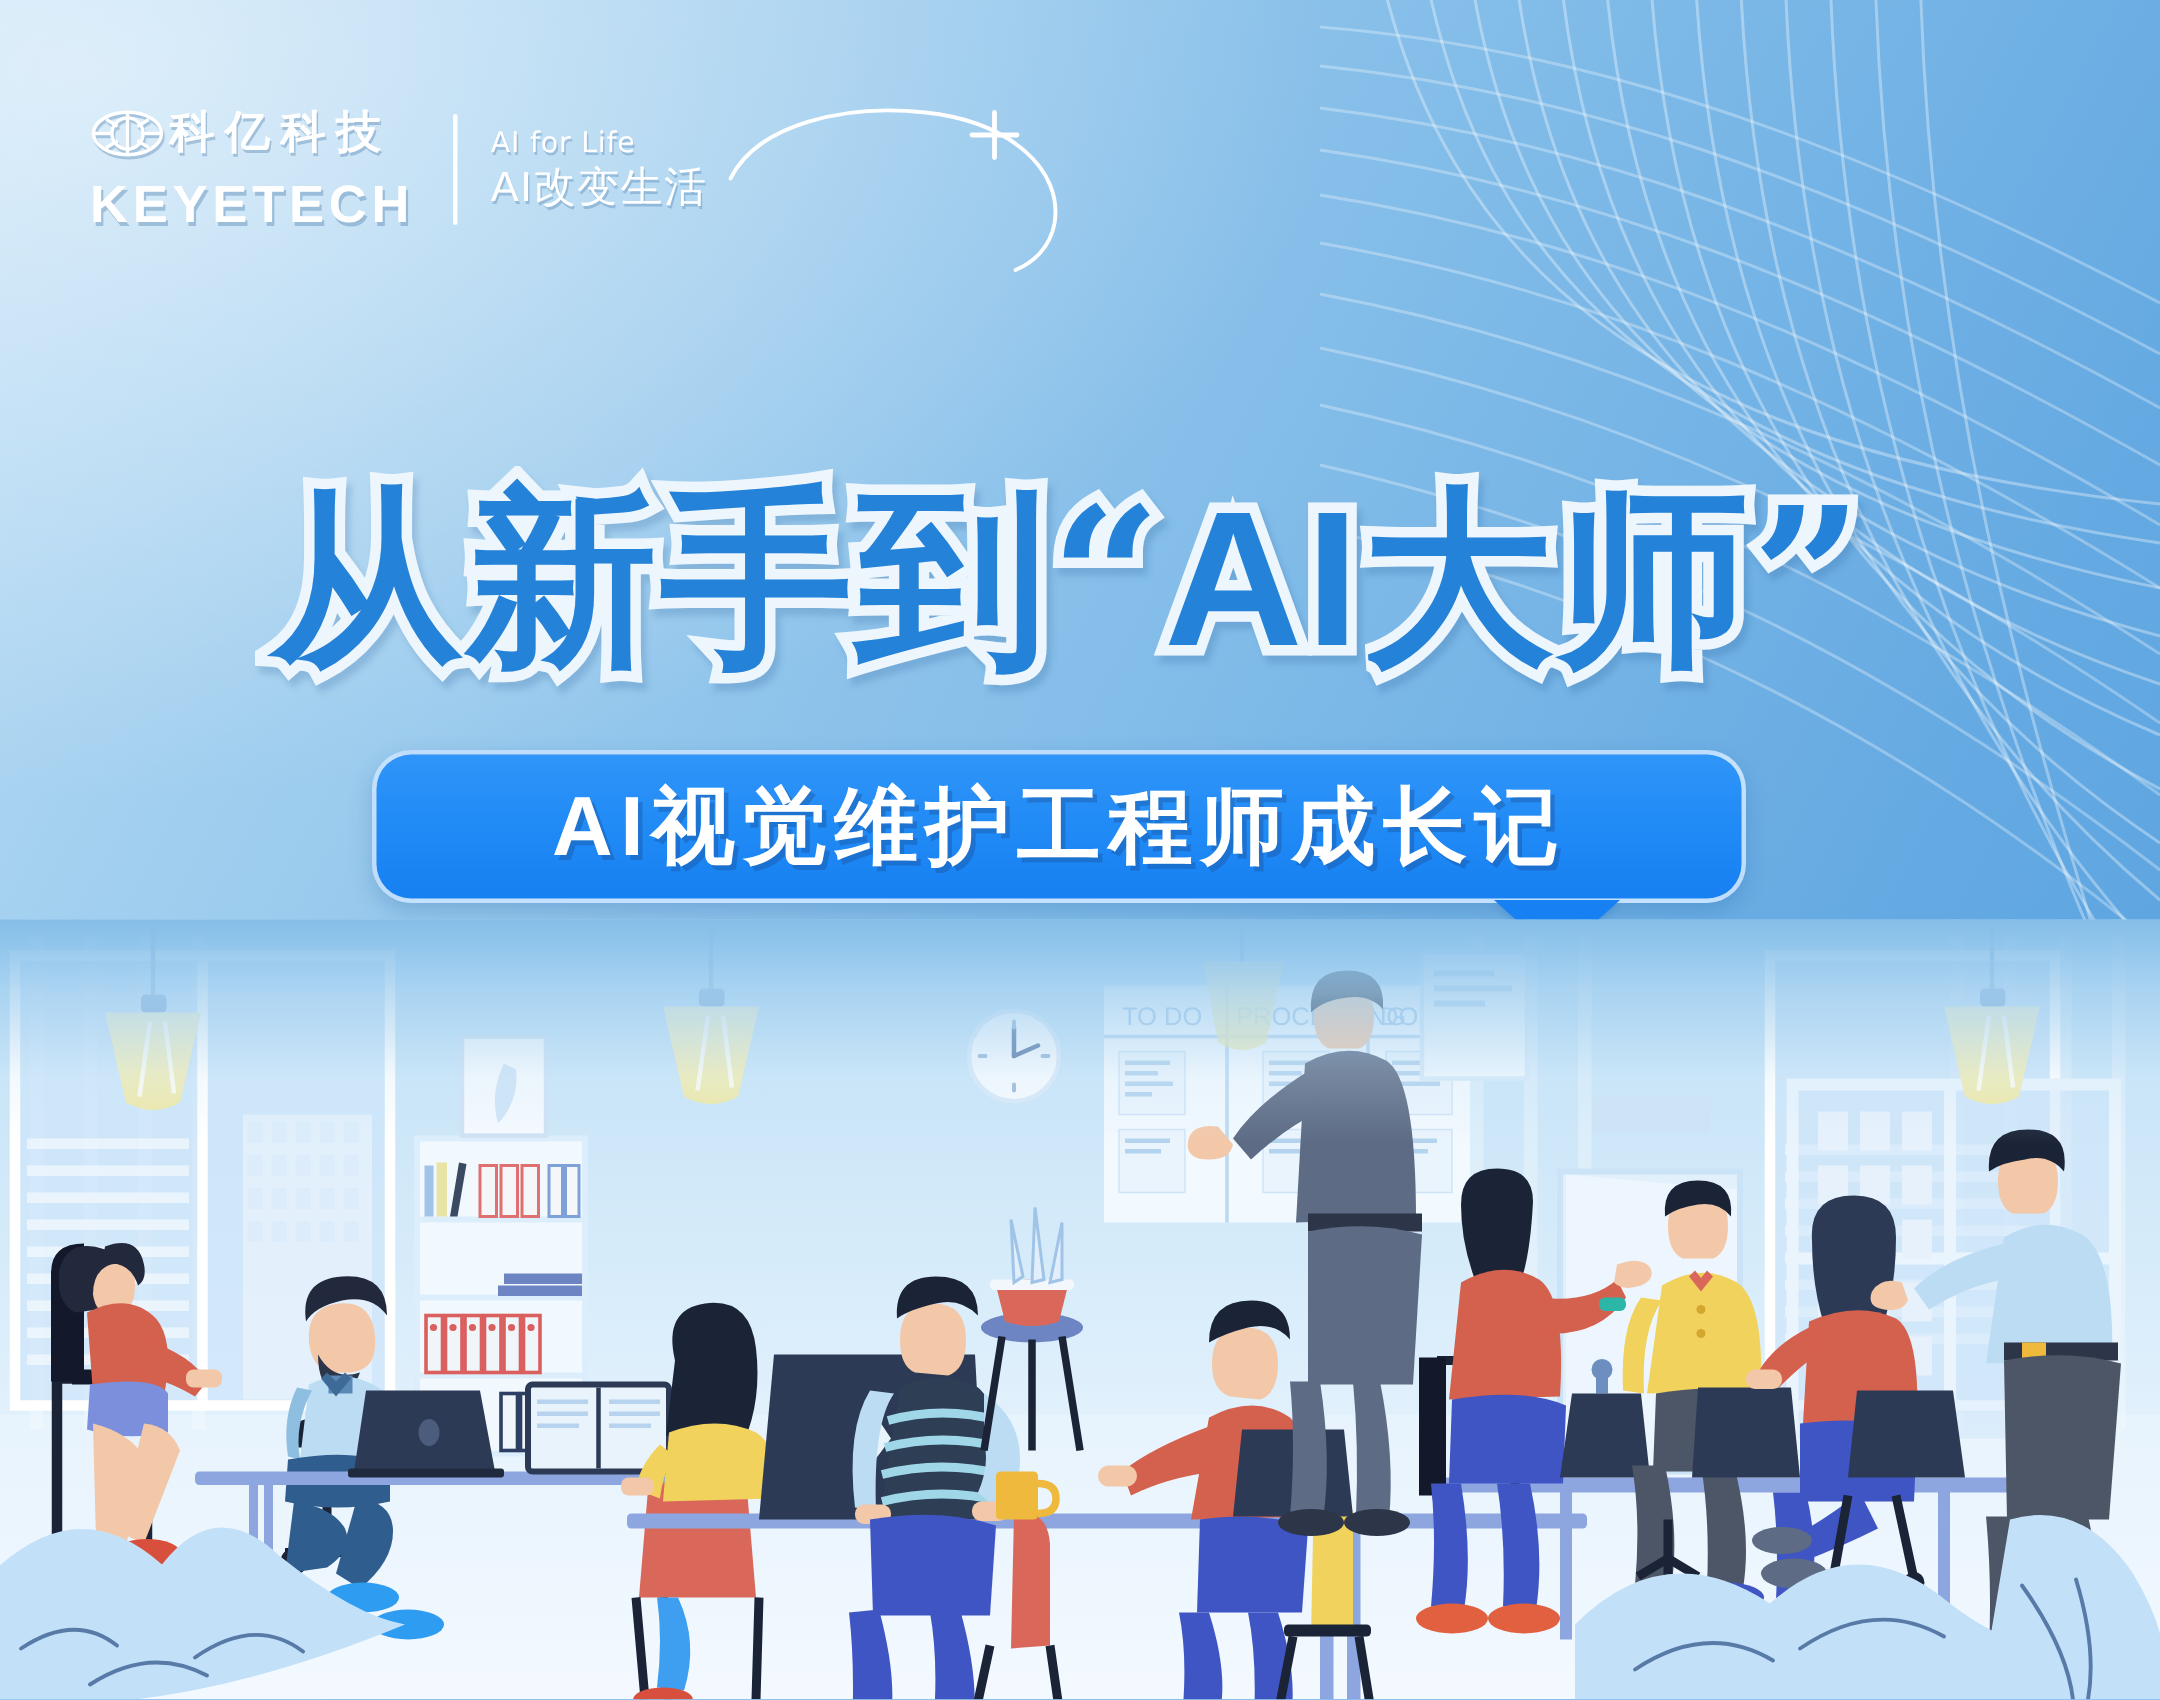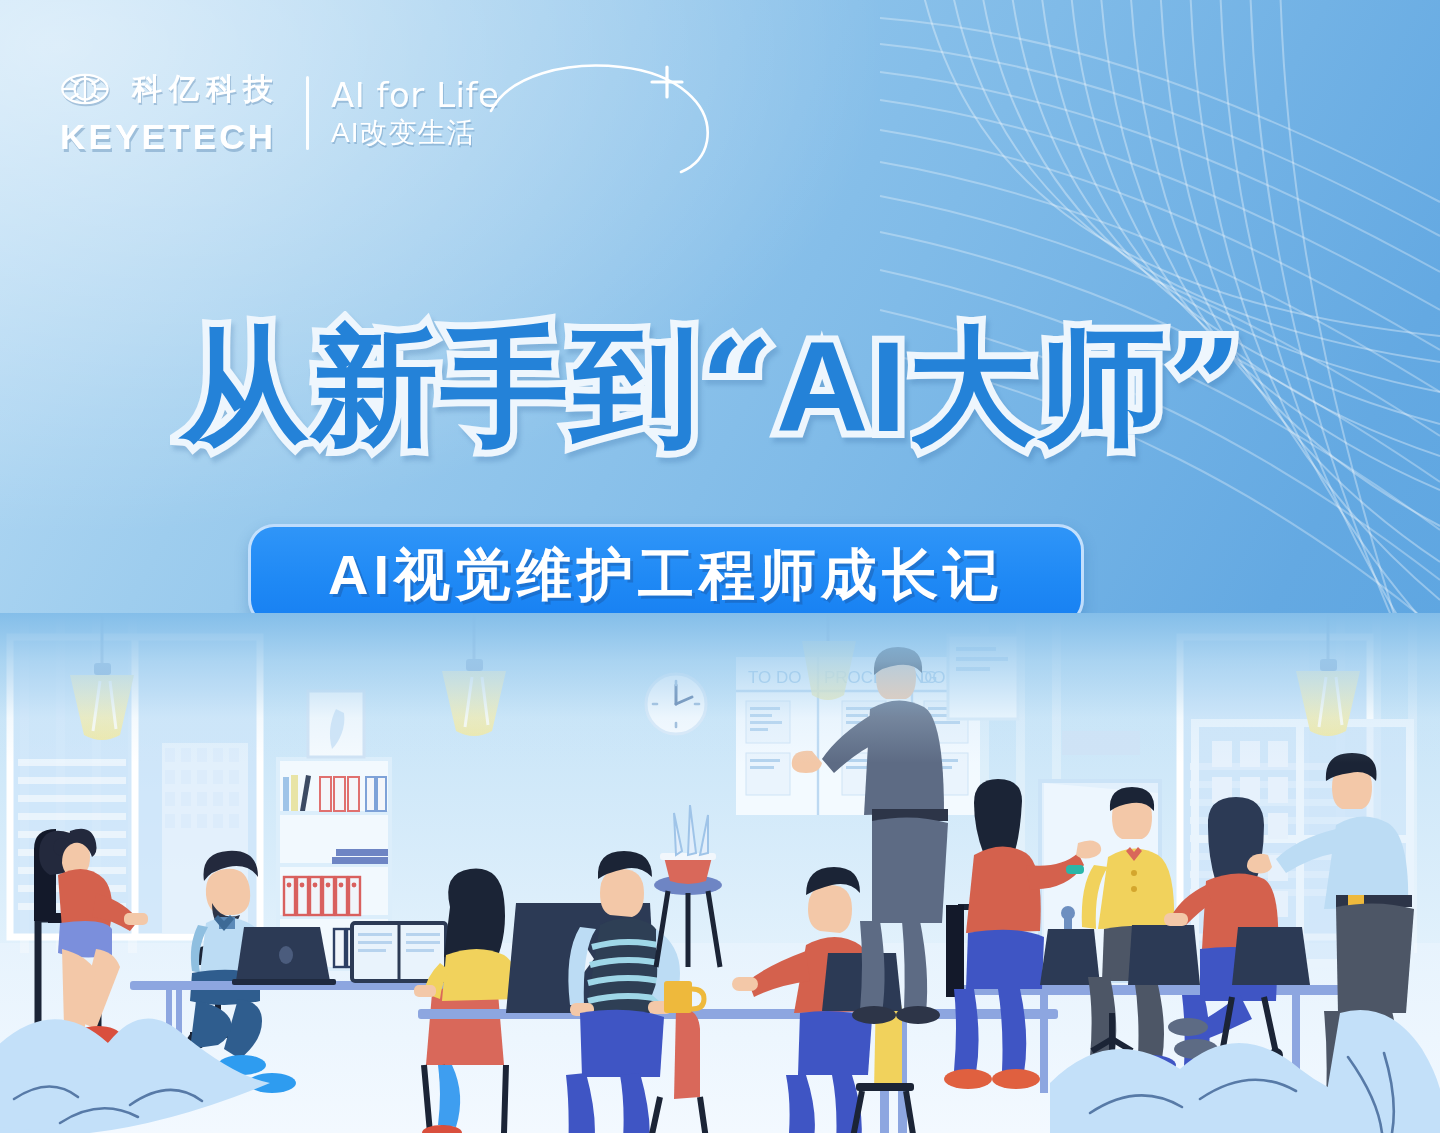--- a/index.html
+++ b/index.html
@@ -15,34 +15,34 @@
       linear-gradient(118deg, #b9dcf5 0%, #9ecdee 22%, #80bbe8 52%, #64a9e2 78%, #57a2e0 100%);
   }
 
   
   .mesh { position:absolute; inset:0; pointer-events:none; }
   .mesh svg { width:100%; height:100%; display:block; }
 
   
   .logo-wrap { position:absolute; left:60px; top:72px; display:flex; align-items:center; }
   .logo-left { display:flex; flex-direction:column; }
-  .logo-row1 { display:flex; align-items:center; gap:22px; }
+  .logo-row1 { display:flex; align-items:center; gap:3px; }
   .eye-icon { width:50px; height:34px; display:block; filter:drop-shadow(1px 2px 0 rgba(60,110,160,.32)); }
   .logo-cn {
     font-size:30px; font-weight:700; color:#ffffff; letter-spacing:7px; line-height:1;
     text-shadow:1px 2px 0 rgba(60,110,160,.32);
   }
   .logo-en {
     font-size:35px; font-weight:900; color:#ffffff; letter-spacing:3.2px; line-height:1;
     margin-top:13px; text-shadow:1.5px 2.5px 0 rgba(60,110,160,.34);
   }
   .logo-divider { width:3px; height:74px; background:#ffffff; margin:0 22px 0 26px; border-radius:2px; opacity:.95; }
   .logo-right { position:relative; display:flex; flex-direction:column; justify-content:center; }
   .slogan-en {
-    font-size:34px; color:#ffffff; letter-spacing:.5px; line-height:1.08;
+    font-size:19px; color:#ffffff; letter-spacing:.5px; line-height:1.08;
     font-family:"DejaVu Sans",sans-serif; font-weight:400;
     text-shadow:1px 2px 0 rgba(60,110,160,.30);
   }
   .slogan-cn {
     font-size:28px; color:#ffffff; letter-spacing:1px; line-height:1.1; margin-top:5px;
     font-weight:400; text-shadow:1px 2px 0 rgba(60,110,160,.30);
   }
   .swoosh { position:absolute; left:150px; top:-18px; width:260px; height:115px; pointer-events:none; }
 
   
@@ -52,21 +52,21 @@
     color:#2482d8;
     letter-spacing:2px;
     -webkit-text-stroke:14px #eef6fd;
     paint-order:stroke fill;
     filter:drop-shadow(3px 5px 2px rgba(40,95,155,.22));
     white-space:nowrap;
   }
   .title .q { font-family:"DejaVu Serif",serif; }
 
   
-  .banner-wrap { position:absolute; left:248px; top:524px; width:836px; }
+  .banner-wrap { position:absolute; left:248px; top:500px; width:916px; }
   .banner {
     position:relative; height:102px; border-radius:26px;
     background:linear-gradient(180deg,#2f95f8 0%,#1f89f5 55%,#1780f2 100%);
     border:3px solid rgba(255,255,255,.72);
     box-shadow:0 6px 14px rgba(30,95,165,.25);
     display:flex; align-items:center; justify-content:center;
   }
   .banner-text {
     font-size:56px; font-weight:700; color:#ffffff; letter-spacing:5px; line-height:1;
     text-shadow:3px 3px 0 rgba(25,80,150,.38);

